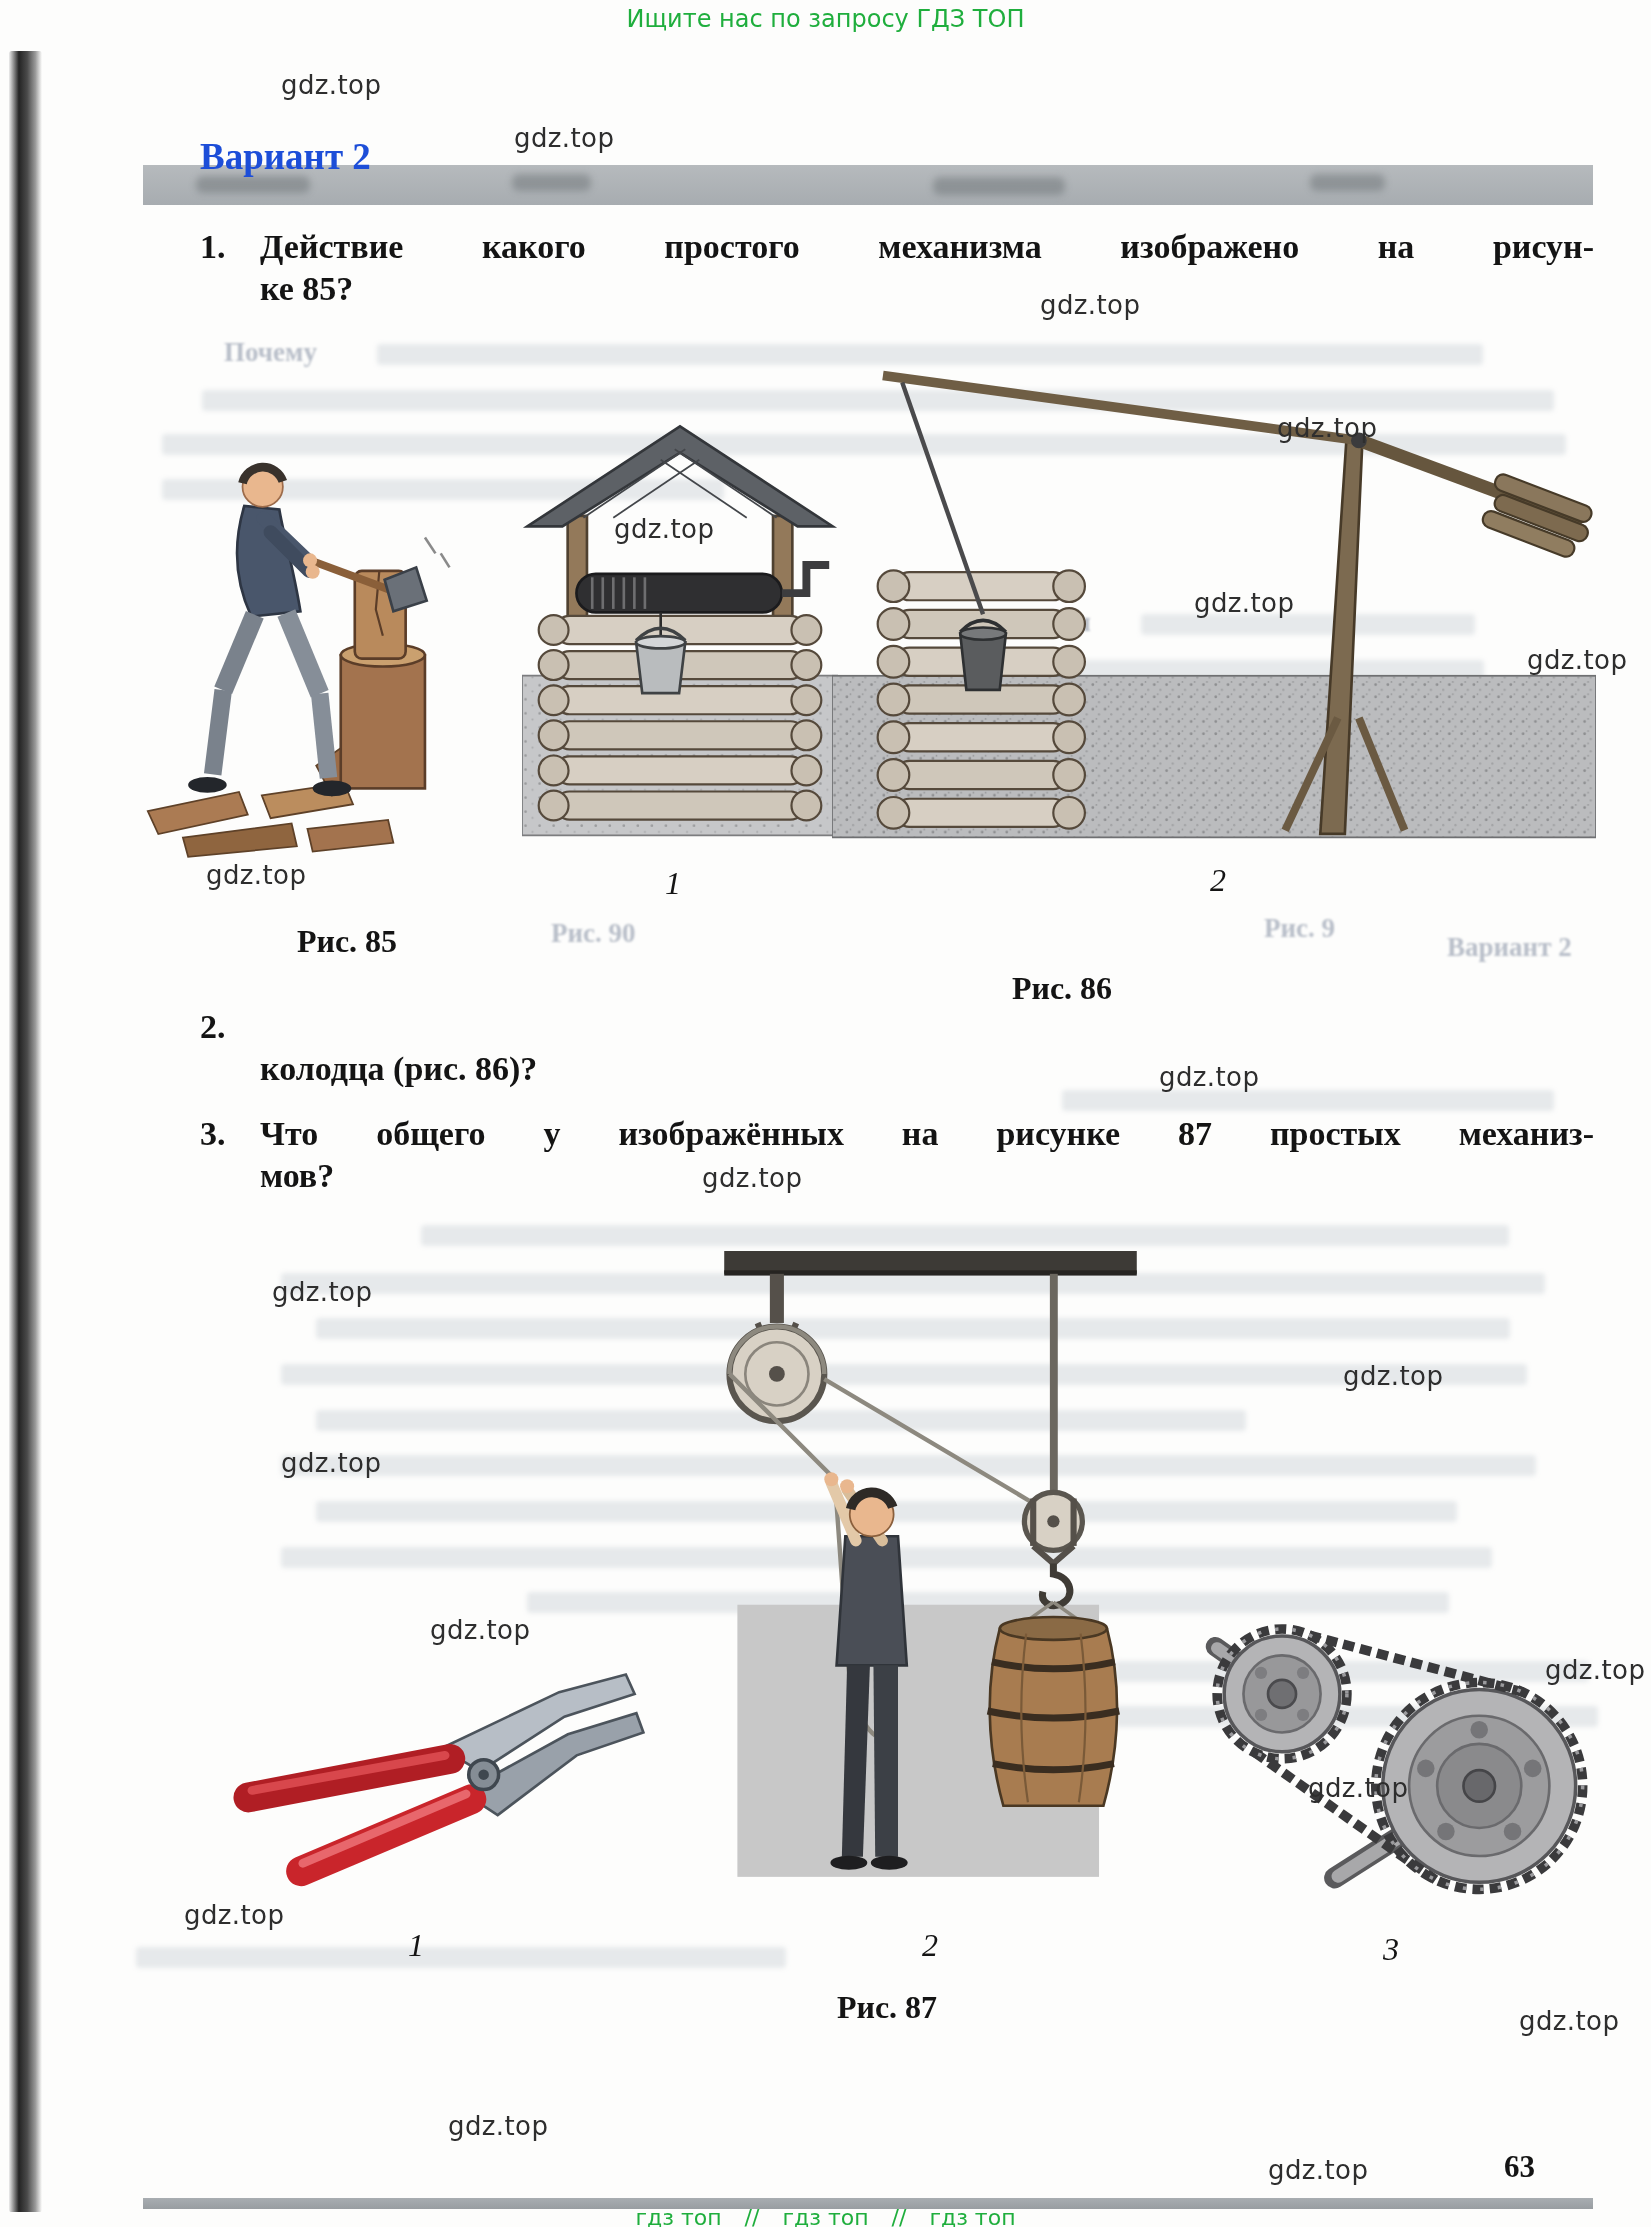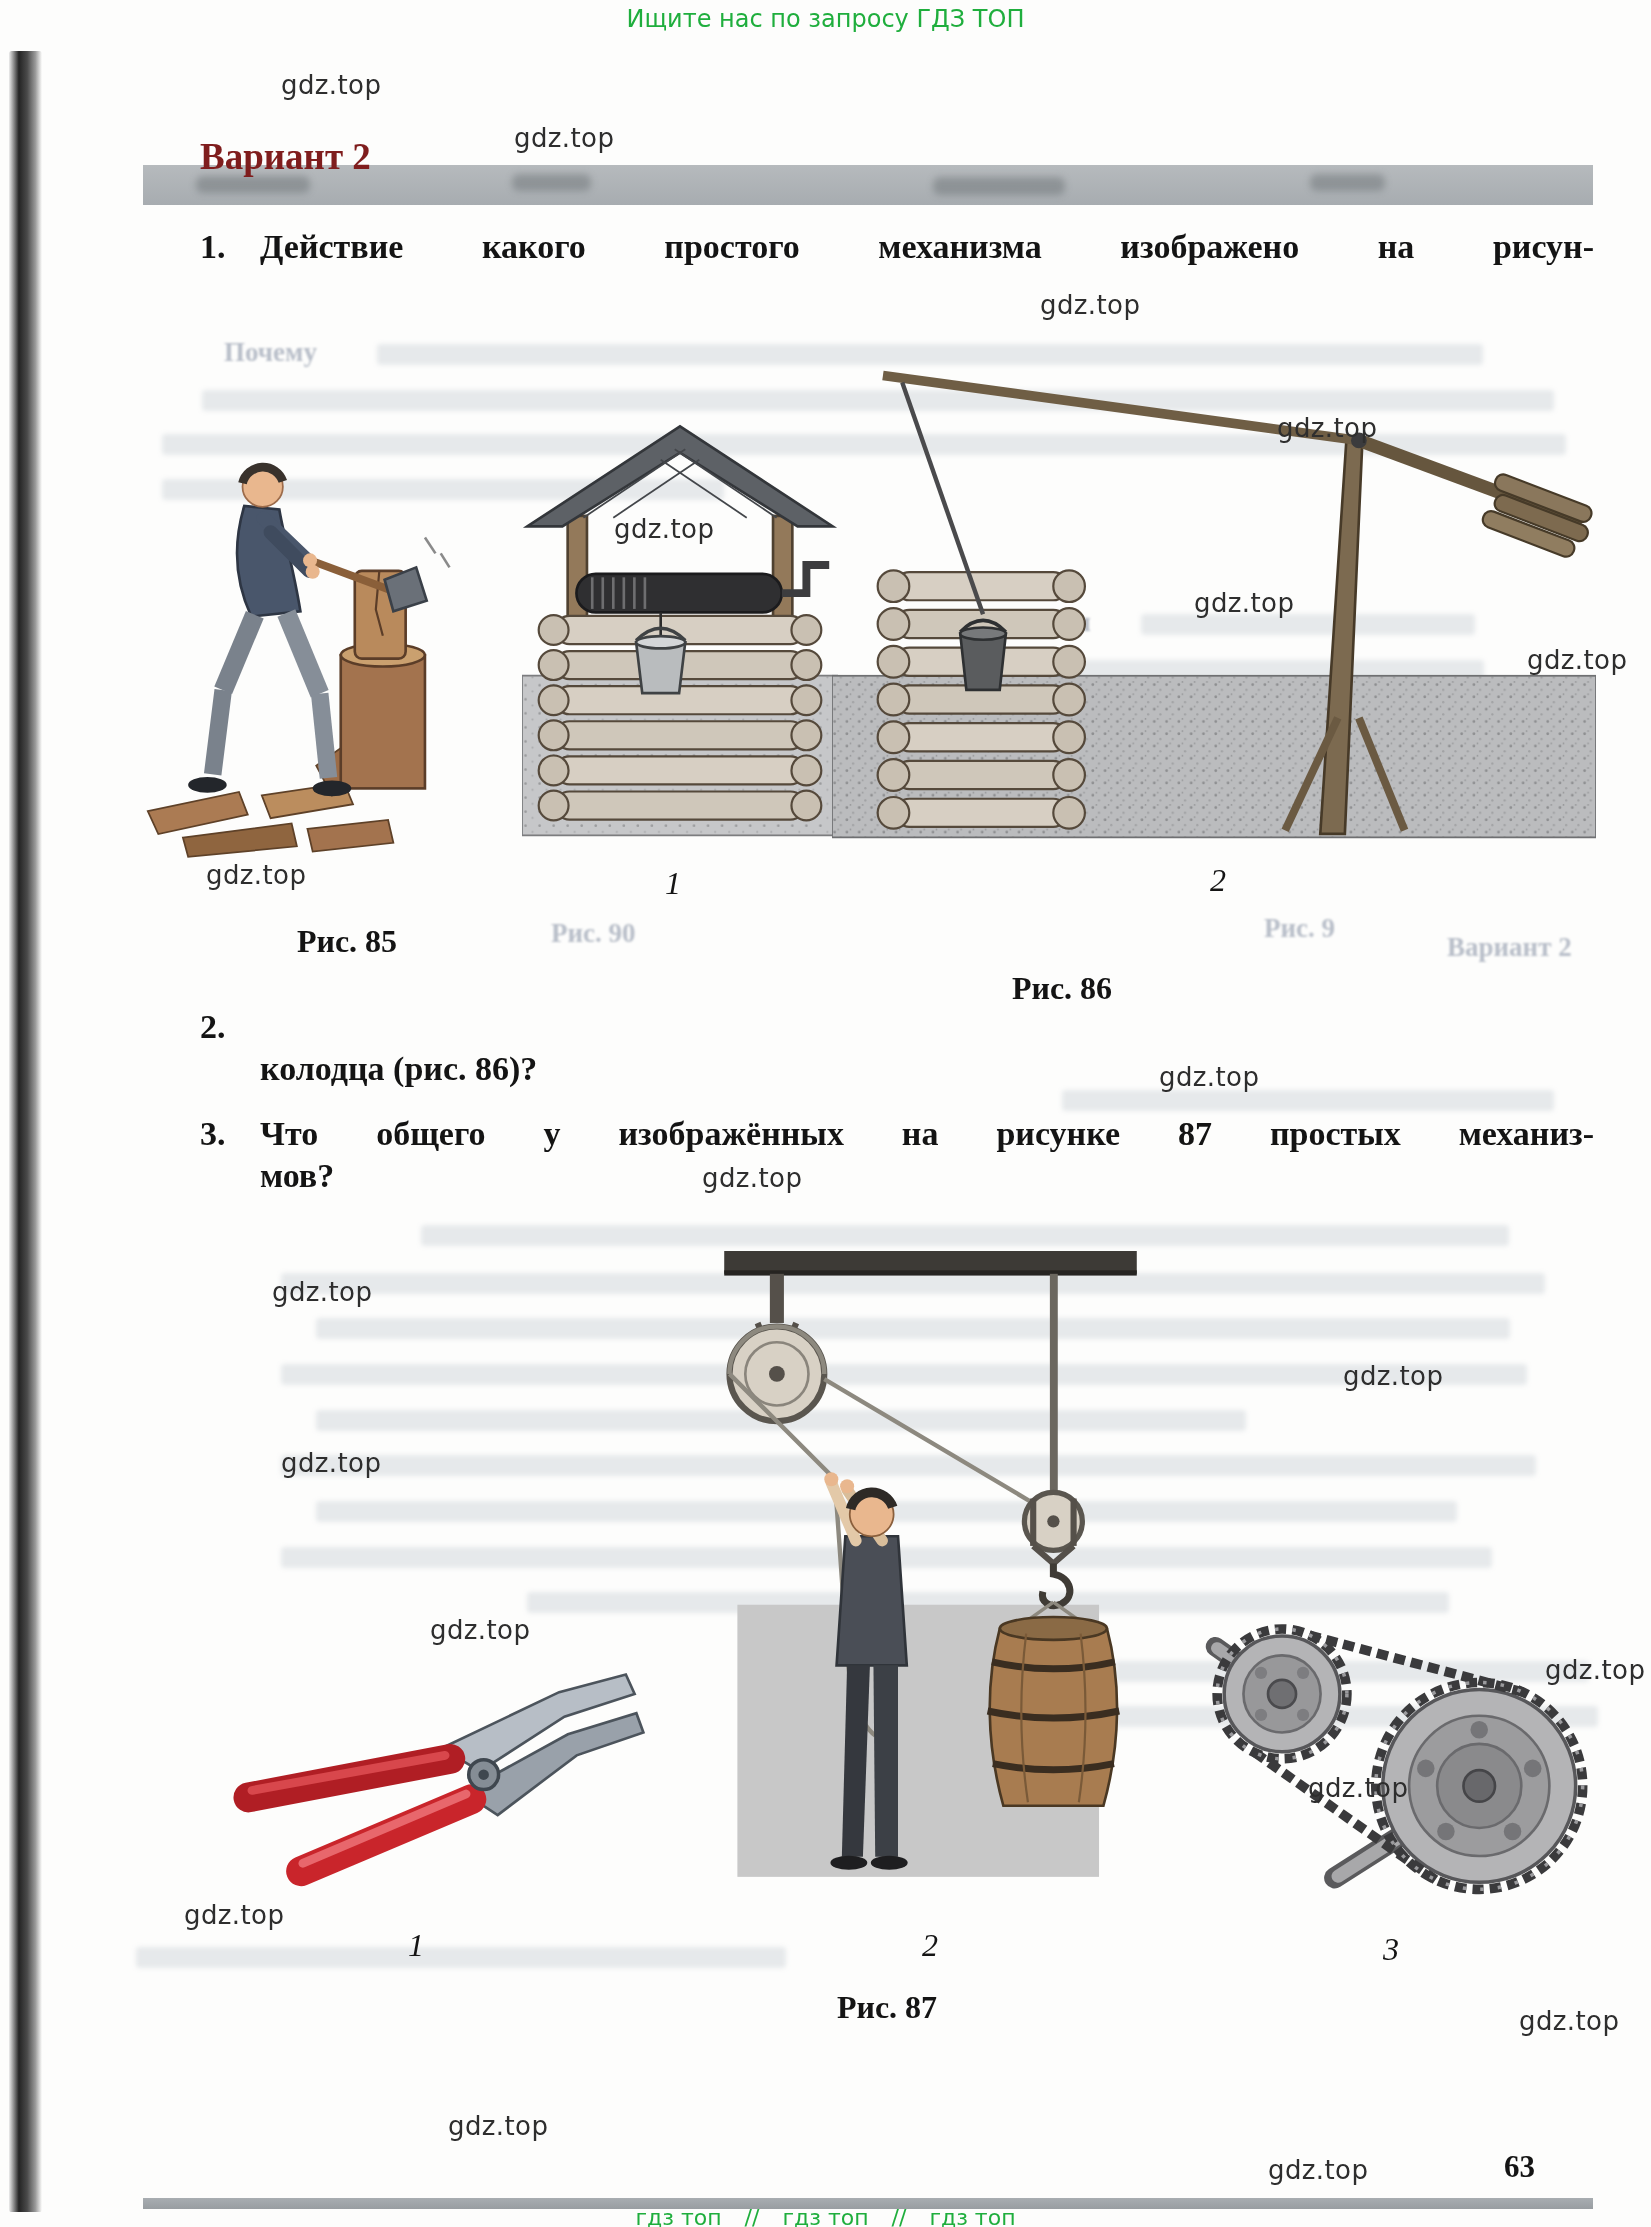--- a/index.html
+++ b/index.html
@@ -14,21 +14,21 @@
            background:linear-gradient(180deg,#b6babd,#a7acb0); overflow:hidden; }
   .band-smudge { position:absolute; height:17.6px; background:rgba(58,64,70,0.28); filter:blur(3.5px); border-radius:7px; }
   .bottom-bar { position:absolute; left:143px; top:2198px; width:1450px; height:10.5px;
            background:linear-gradient(180deg,#a8adb1,#989da1); }
   .banner-top { position:absolute; left:0; top:5.3px; width:1651px; text-align:center;
            font-family:"DejaVu Sans",sans-serif; font-size:24px; color:#1fae3d; }
   .banner-bottom { position:absolute; left:0; top:2205px; width:1651px; text-align:center;
            font-family:"DejaVu Sans",sans-serif; font-size:22px; color:#1fae3d; }
   .banner-bottom .sep { margin:0 16px; }
   .watermark { position:absolute; font-family:"DejaVu Sans",sans-serif; font-size:26px; color:#2e2e2e; letter-spacing:0.4px; }
-  .variant { position:absolute; left:200px; top:135px; font-size:37px; font-weight:bold; color:#7f1d1d; }
+  .variant { position:absolute; left:200px; top:135px; font-size:37px; font-weight:bold; color:#1d4ed8; }
   .q-num { position:absolute; left:200px; font-size:34px; font-weight:bold; color:#141414; }
   .q-line { position:absolute; left:260px; width:1334px; font-size:34px; font-weight:bold; color:#141414; line-height:1.1; }
   .justify { text-align:justify; text-align-last:justify; }
   .caption { position:absolute; width:202px; font-size:32px; font-weight:bold; color:#141414; text-align:center; }
   .fig-label { position:absolute; font-size:32px; font-style:italic; color:#141414; }
   .page-num { position:absolute; left:1504px; top:2149px; font-size:31px; font-weight:bold; color:#141414; }
   .ghost-bar { position:absolute; height:21px; background:rgba(95,112,138,0.14); filter:blur(2.6px); border-radius:3.5px; }
   .ghost-text { position:absolute; font-size:27px; font-weight:bold; color:rgba(70,88,115,0.38); filter:blur(1.1px); }
 </style>
 </head>
@@ -72,20 +72,21 @@
   <div class="ghost-text" style="left:224px; top:337px;">Почему</div>
   <div class="ghost-text" style="left:882px; top:607px;">Рычаг находится</div>
   <div class="ghost-text" style="left:551px; top:918px;">Рис. 90</div>
   <div class="ghost-text" style="left:1264px; top:913px;">Рис. 9</div>
   <div class="ghost-text" style="left:1447px; top:932px;">Вариант 2</div>
 
   <div class="variant">Вариант 2</div>
 
   <div class="q-num" style="top:228px;">1.</div>
   <div class="q-line justify" style="top:228px;">Действие какого простого механизма изображено на рисун-</div>
+  <div class="q-line" style="top:270px;">ке 85?</div>
 
   <svg class="abs" style="left:132px; top:399px;" width="421" height="478" viewBox="0 0 480 545">
     <g>
       <polygon points="18,470 122,448 132,474 30,496" fill="#ab7b53" stroke="#5e4128" stroke-width="2"></polygon>
       <polygon points="58,500 182,484 188,510 64,522" fill="#8f653f" stroke="#5e4128" stroke-width="2"></polygon>
       <polygon points="148,452 242,438 252,462 158,478" fill="#bb8d5e" stroke="#5e4128" stroke-width="2"></polygon>
       <polygon points="200,490 292,480 298,506 206,516" fill="#a3734e" stroke="#5e4128" stroke-width="2"></polygon>
       <polygon points="210,418 252,388 268,428 228,452" fill="#9c6b45" stroke="#5e4128" stroke-width="2"></polygon>
     </g>
     <g>

